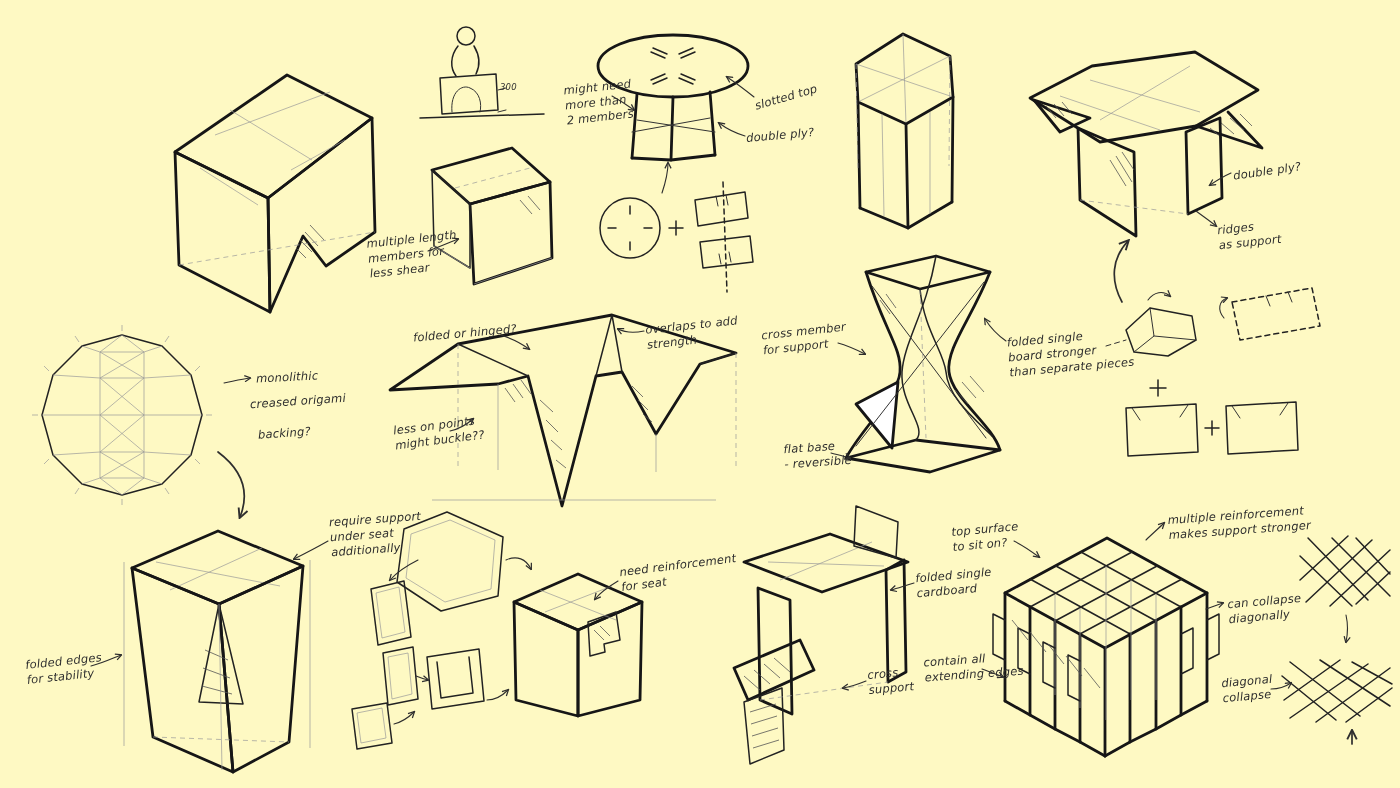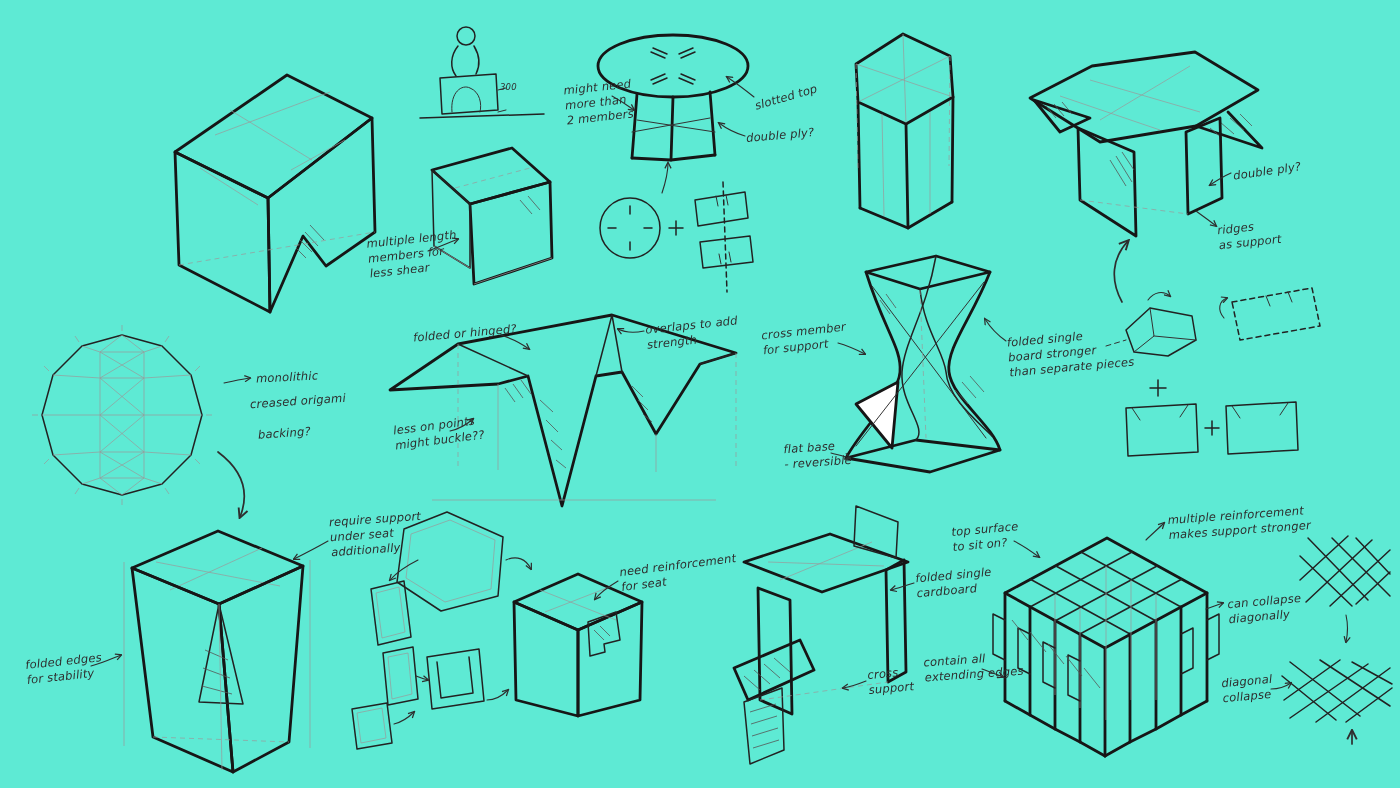--- a/index.html
+++ b/index.html
@@ -1,16 +1,16 @@
 <!DOCTYPE html>
 <html><head>
 <meta charset="utf-8">
 <style>
   html,body{margin:0;padding:0;background:#fff;}
-  .canvas{position:relative;width:1400px;height:788px;background:#5eead4;overflow:hidden;
+  .canvas{position:relative;width:1400px;height:788px;background:#fef9c3;overflow:hidden;
           font-family:"DejaVu Sans",sans-serif;}
   svg.art{position:absolute;left:0;top:0;}
   
   .heavy{fill:none;stroke:#161616;stroke-width:2.8;stroke-linejoin:round;stroke-linecap:round;}
   .med{fill:none;stroke:#222;stroke-width:1.5;stroke-linejoin:round;stroke-linecap:round;}
   .thin{fill:none;stroke:#333;stroke-width:1;stroke-linejoin:round;stroke-linecap:round;}
   .light{fill:none;stroke:#9a9a9a;stroke-width:.7;}
   .dash{stroke-dasharray:5 4;}
   .hatch{fill:none;stroke:#555;stroke-width:.8;}
   .wfill{fill:#fff;}

